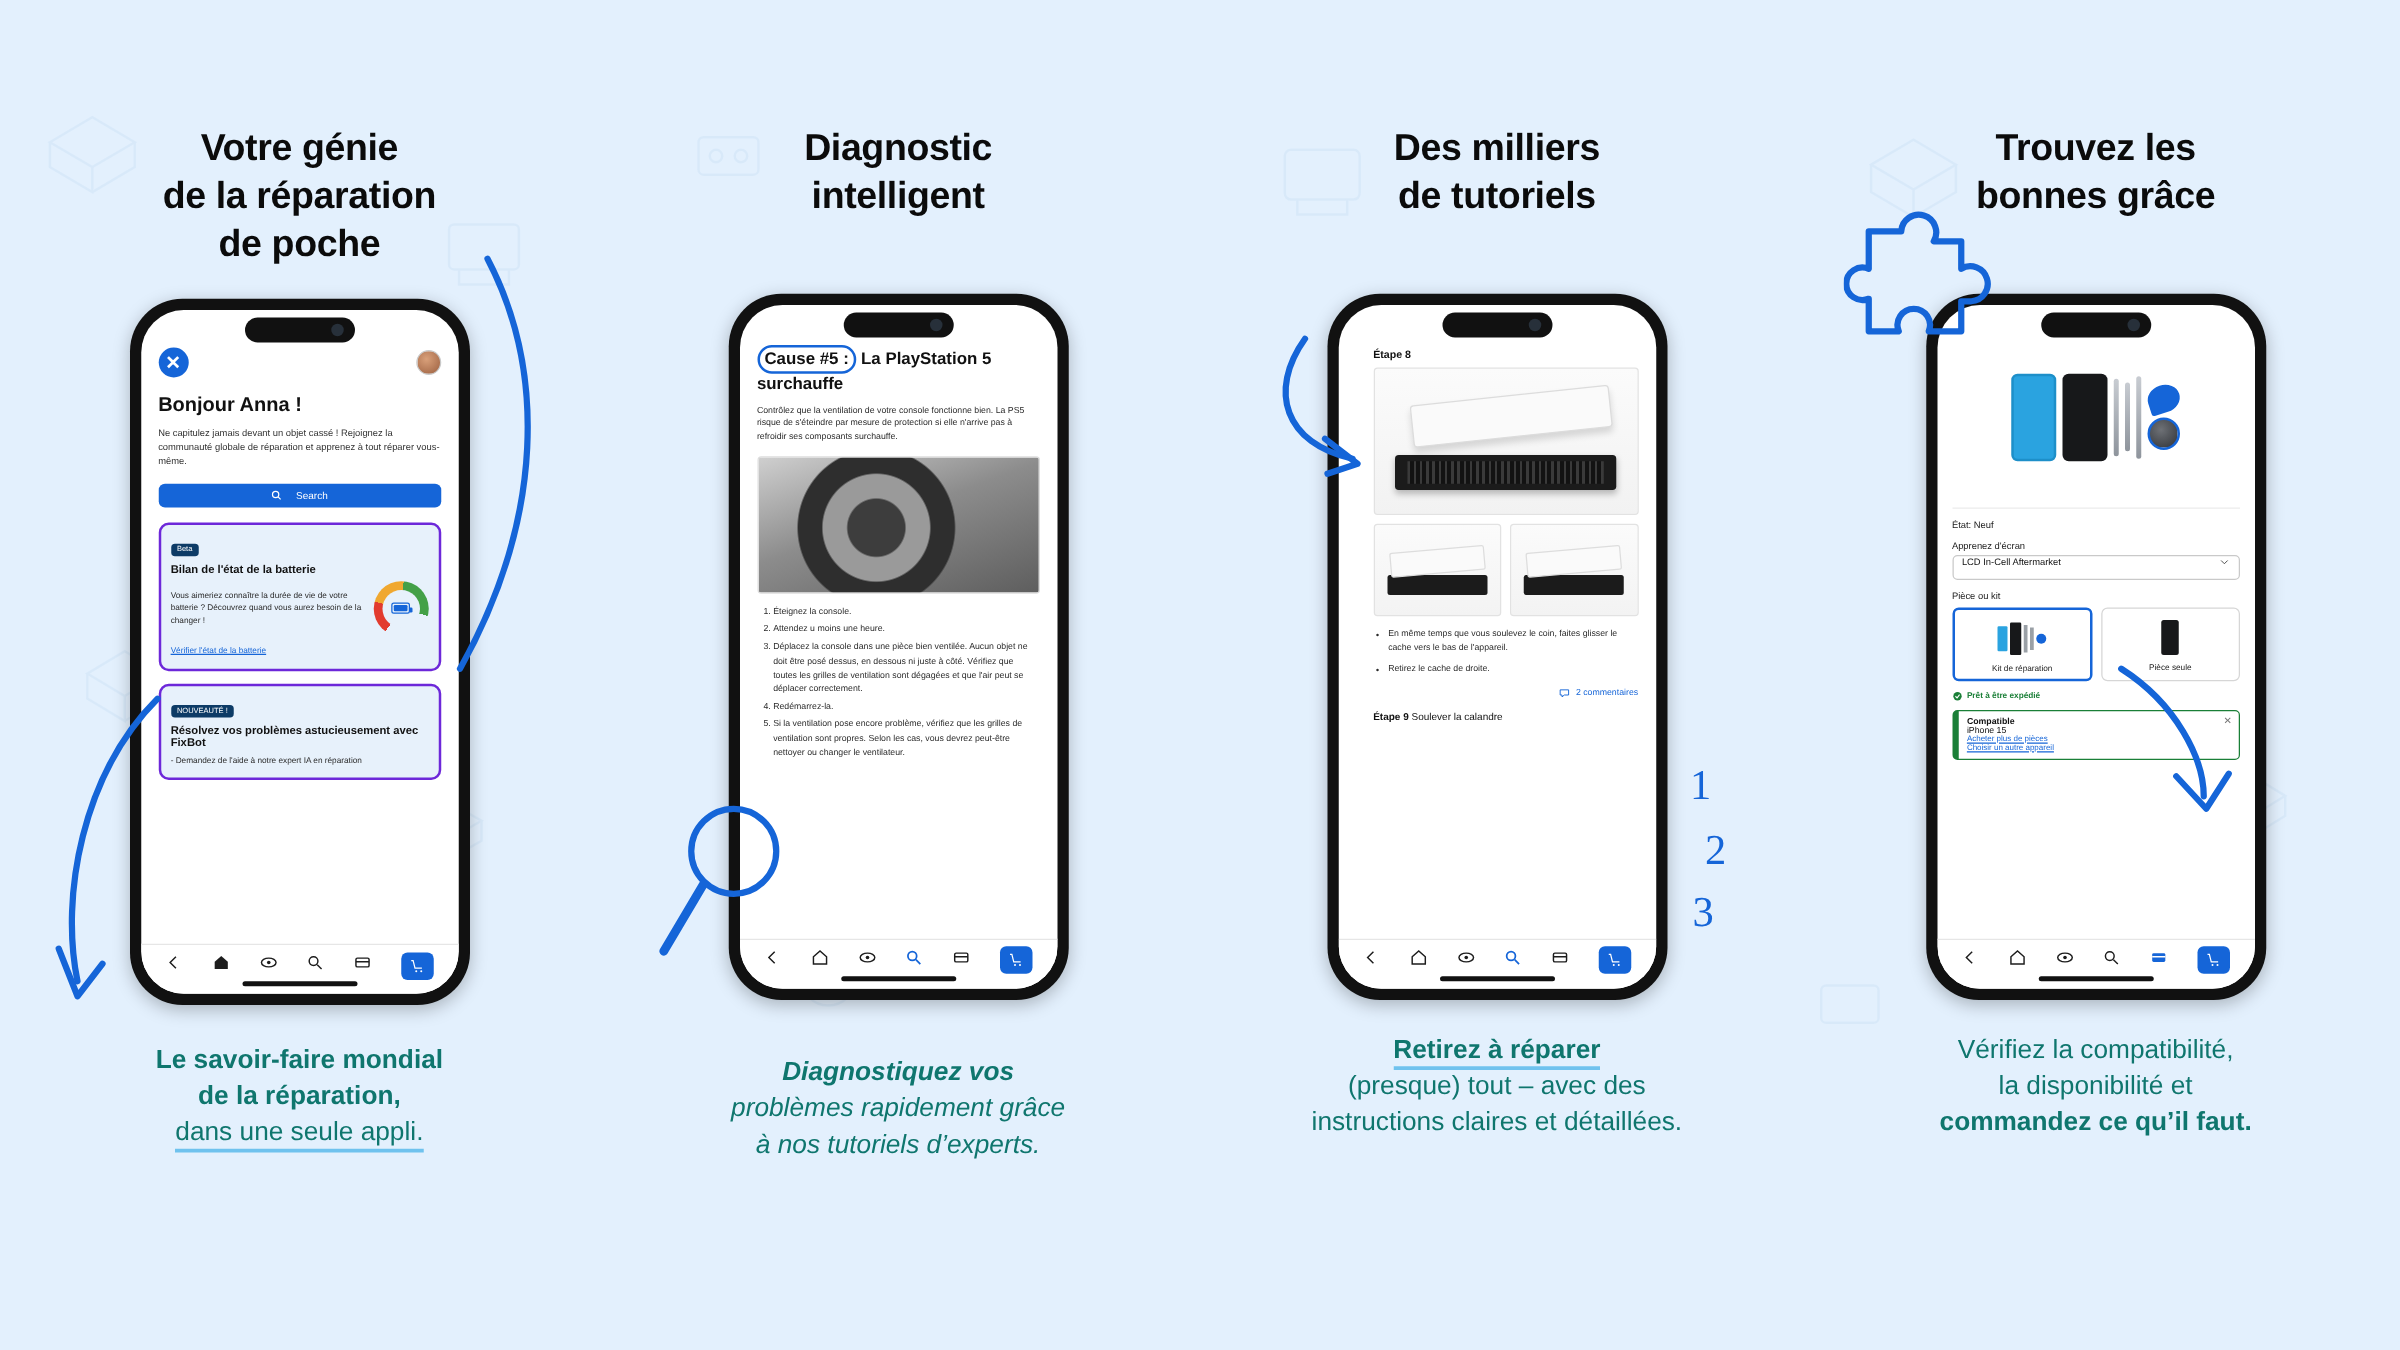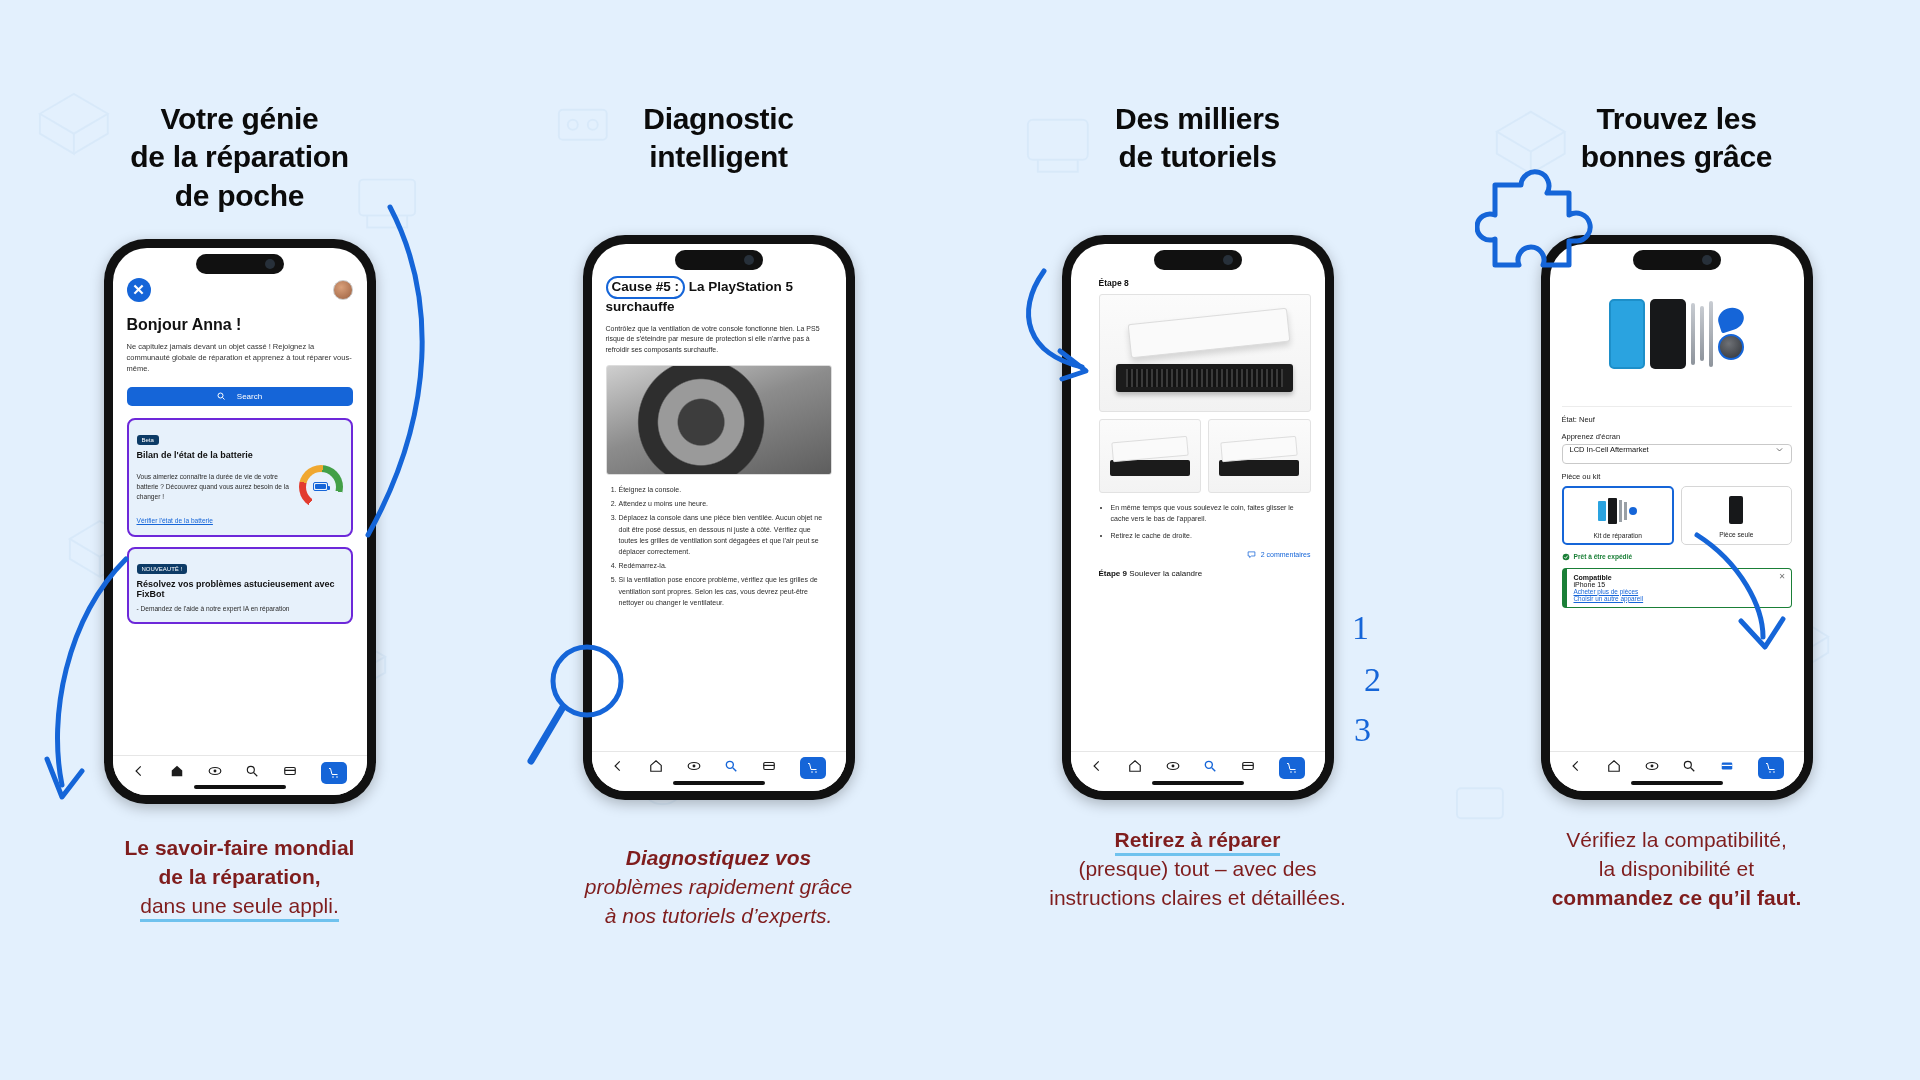--- a/index.html
+++ b/index.html
@@ -83,21 +83,21 @@
     width: 92px; height: 4px;
     background: #111;
     border-radius: 3px;
     z-index: 6;
   }
   .caption {
     margin-top: 30px;
     font-size: 21px;
     line-height: 1.38;
     text-align: center;
-    color: #7f1d1d;
+    color: #0f766e;
     max-width: 330px;
   }
   .caption b { font-weight: bold; }
   .caption .u-line {
     border-bottom: 3px solid #6fc2ee;
     padding-bottom: 2px;
   }
 
   
   .tabbar {

